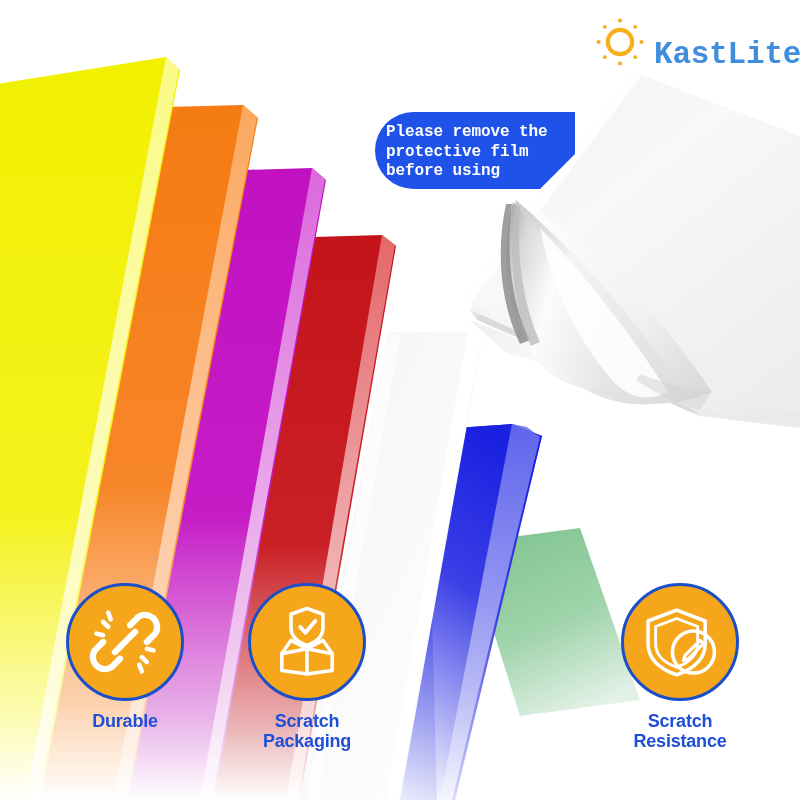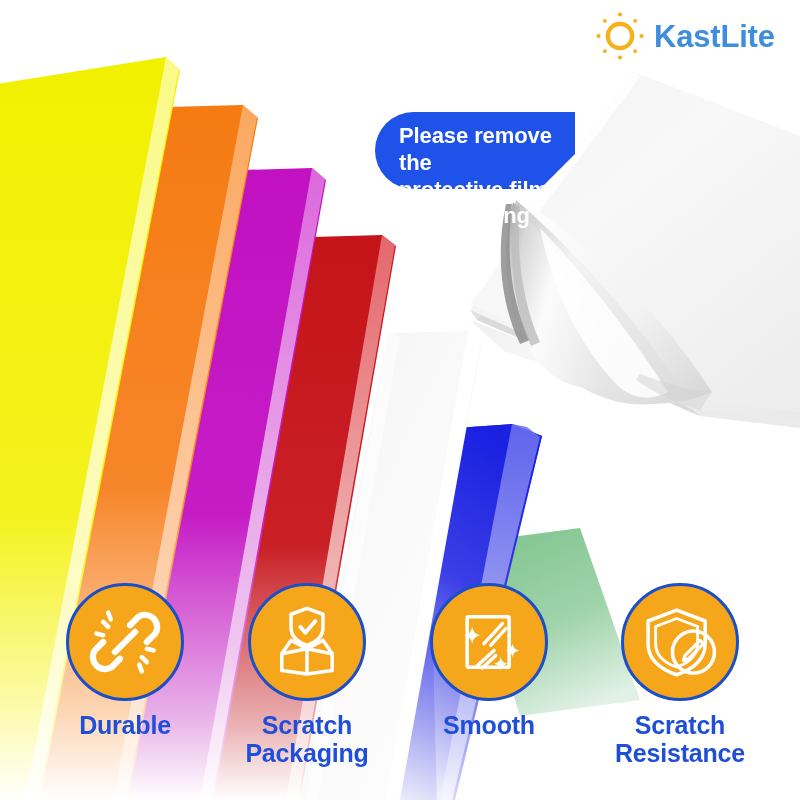--- a/index.html
+++ b/index.html
@@ -22,26 +22,27 @@
   #sheets {
     position: absolute;
     left: 0; top: 0;
     width: 800px; height: 800px;
   }
 
   
   #logo {
     position: absolute;
     left: 592px;
-    top: 8px;
+    top: 14px;
     width: 186px;
     height: 56px;
     display: flex;
-    align-items: center;
+    align-items: flex-end;
     gap: 6px;
+    font-family: Liberation Mono, monospace;
   }
   #logo .sun-wrap {
     width: 56px; height: 56px;
     flex: 0 0 56px;
   }
   #logo .wordmark {
     font-size: 31px;
     font-weight: 700;
     letter-spacing: -0.2px;
     color: #3f8ddd;
@@ -56,29 +57,30 @@
     top: 112px;
     width: 200px;
     height: 77px;
   }
   #callout .bubble-svg {
     position: absolute;
     left: 0; top: 0;
   }
   #callout .callout-text {
     position: absolute;
-    left: 24px;
+    left: 11px;
     top: 11px;
     width: 176px;
     color: #ffffff;
-    font-size: 22px;
+    font-size: 16px;
     font-weight: 700;
     line-height: 1.22;
     letter-spacing: -0.1px;
     white-space: pre-line;
+    font-family: Liberation Mono, monospace;
   }
 
   
   #features {
     position: absolute;
     left: 0;
     top: 583px;
     width: 800px;
     height: 200px;
   }
@@ -95,21 +97,21 @@
     background: #f5a61b;
     border: 3px solid #1b4ec9;
     box-sizing: border-box;
     display: flex;
     align-items: center;
     justify-content: center;
   }
   .feature .caption {
     margin-top: 10px;
     color: #1f4fd8;
-    font-size: 25px;
+    font-size: 18px;
     font-weight: 700;
     line-height: 1.12;
     letter-spacing: -0.2px;
     white-space: pre-line;
   }
   #feature-0 { left: 30px;  top: 0; }
   #feature-1 { left: 212px; top: 0; }
   #feature-2 { left: 394px; top: 0; }
   #feature-3 { left: 585px; top: 0; }
 </style>
@@ -350,40 +352,20 @@
           <path d="M 42 32 L 48 39 L 60 25" stroke-width="4.6"></path>
           <path d="M 50 58 L 50 88"></path>
           <path d="M 50 58 L 20 64 L 20 84 L 50 88 L 80 84 L 80 64 Z"></path>
           <path d="M 20 64 L 31 48 L 50 58 L 69 48 L 80 64"></path>
         </svg>
       </div>
       <div class="caption">Scratch
 Packaging</div>
     </div>
 
-    <div class="feature" id="feature-2">
-      <div class="circle">
-        <svg viewBox="0 0 100 100" width="84" height="84" fill="none" stroke="#ffffff" stroke-width="4.2" stroke-linecap="round" stroke-linejoin="round">
-          <rect x="24" y="20" width="50" height="60" rx="1.5"></rect>
-          <path d="M 66 28 L 44 52" stroke-width="4"></path>
-          <path d="M 70 34 L 52 54" stroke-width="4"></path>
-          <path d="M 56 60 L 34 80" stroke-width="4"></path>
-          <path d="M 58 66 L 42 81" stroke-width="4"></path>
-          <g fill="#ffffff" stroke="none">
-            <path d="M 30 32 C 31.4 38.2 33.8 40.6 40 42 C 33.8 43.4 31.4 45.8 30 52
-                     C 28.6 45.8 26.2 43.4 20 42 C 26.2 40.6 28.6 38.2 30 32 Z"></path>
-            <path d="M 78 52 C 79.1 56.9 81 58.8 86 60 C 81 61.2 79.1 63.1 78 68
-                     C 76.9 63.1 75 61.2 70 60 C 75 58.8 76.9 56.9 78 52 Z"></path>
-            <path d="M 64 68 C 65.1 72.9 67 74.8 72 76 C 67 77.2 65.1 79.1 64 84
-                     C 62.9 79.1 61 77.2 56 76 C 61 74.8 62.9 72.9 64 68 Z"></path>
-          </g>
-        </svg>
-      </div>
-      <div class="caption">Smooth</div>
-    </div>
 
     <div class="feature" id="feature-3">
       <div class="circle">
         <svg viewBox="0 0 100 100" width="84" height="84" fill="none" stroke="#ffffff" stroke-width="4.2" stroke-linecap="round" stroke-linejoin="round">
           <path d="M 46 12 L 80 25 L 80 52 C 80 70 66 82 46 89
                    C 26 82 12 70 12 52 L 12 25 Z"></path>
           <path d="M 46 22 L 71 31.5 L 71 52 C 71 65.5 61 74.5 46 80
                    C 31 74.5 21 65.5 21 52 L 21 31.5 Z" stroke-width="3.4"></path>
           <circle cx="66" cy="62" r="25"></circle>
           <path d="M 78 52 L 60 70 L 54 72 L 56 66 L 74 48 Z" stroke-width="3.8"></path>

